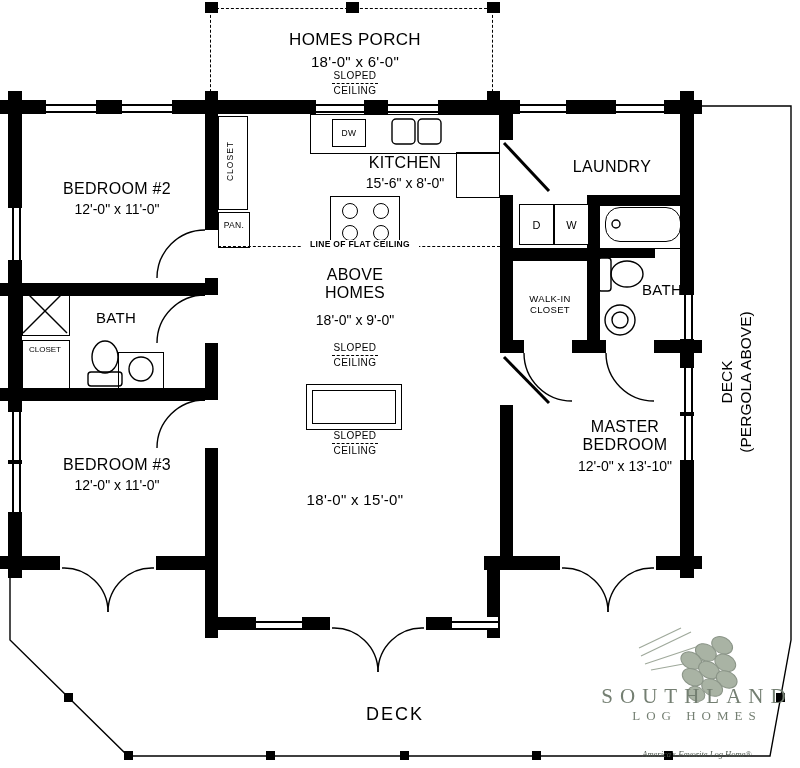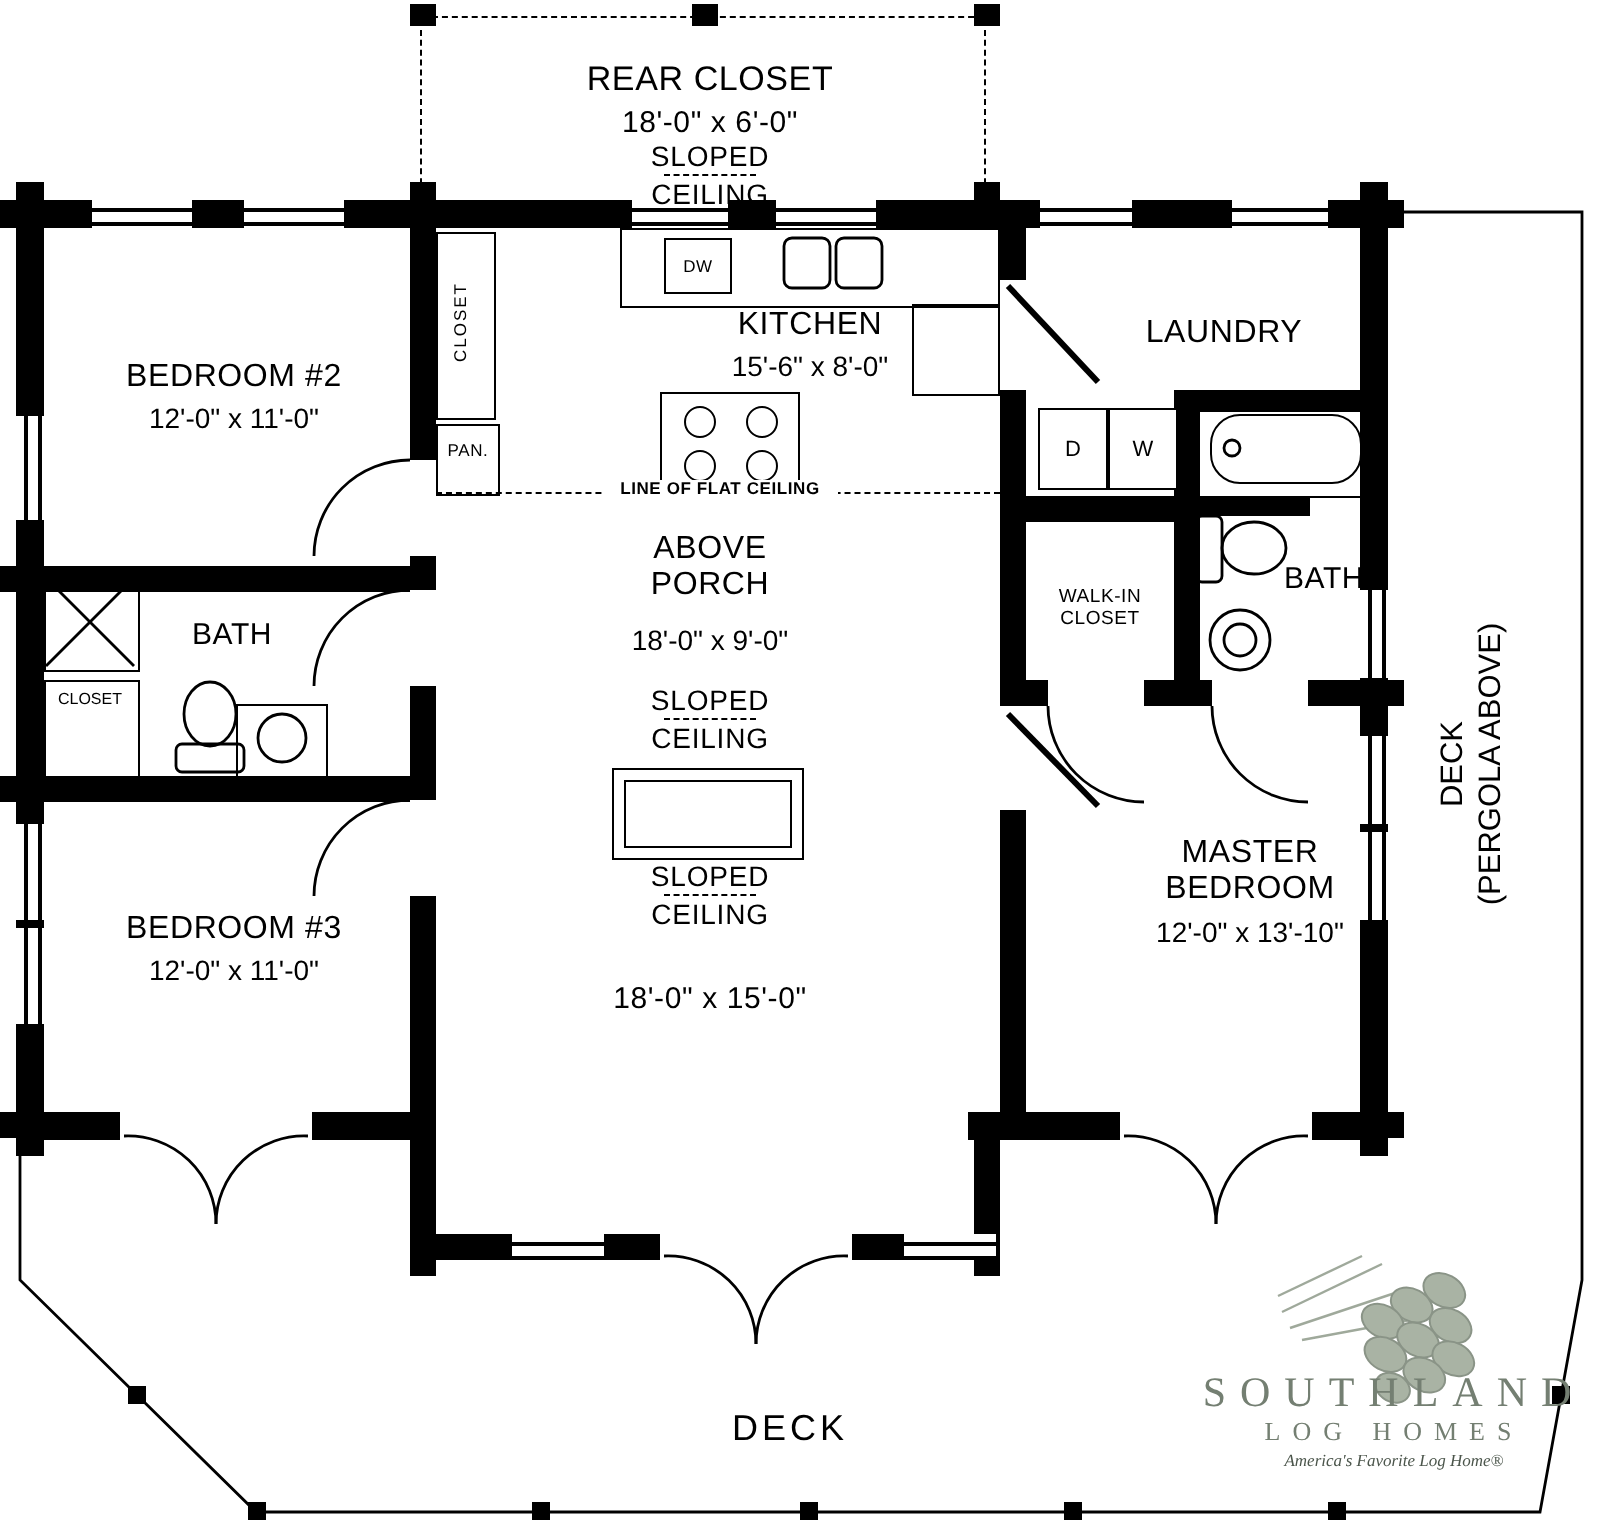--- a/index.html
+++ b/index.html
@@ -17,36 +17,36 @@
   .dashh { position:absolute; border-top:1.6px dashed #000; }
   .outline { position:absolute; border:1.6px solid #000; background:transparent; }
   .thinbox { position:absolute; border:1.8px solid #000; background:#fff;
              display:flex; align-items:center; justify-content:center; }
   .burner { position:absolute; width:14px; height:14px; border:1.6px solid #000; border-radius:50%; }
   .round { border-radius:15px; }
   .lbl { position:absolute; text-align:center; line-height:1.15; }
   .rname { font-size:16px; letter-spacing:0.3px; }
   .rdims { font-size:14px; margin-top:3px; }
   .big   { font-size:17px; }
-  .sloped { font-size:14px; letter-spacing:0.4px; }
+  .sloped { font-size:10px; letter-spacing:0.4px; }
   .sdash { border-top:1.5px dashed #000; margin:1px 10px; }
   .tiny { font-size:8.5px; letter-spacing:0.3px; }
   .med  { font-size:15px; letter-spacing:0.3px; }
   .appl { font-size:11px; }
   .rot90 { transform:rotate(-90deg); }
   .overlay { position:absolute; left:0; top:0; }
   .overlay path, .overlay line, .overlay polyline, .overlay rect,
   .overlay circle, .overlay ellipse { fill:none; stroke:#000; stroke-width:1.4px; }
   .whitebg { background:#fff;font-weight:bold; }
   .logo-brand1 { position:absolute; width:100%; text-align:center;
                  font-family:"Liberation Serif", serif; font-size:21px; letter-spacing:7px; }
   .logo-brand2 { position:absolute; width:100%; text-align:center;
                  font-family:"Liberation Serif", serif; font-size:13px; letter-spacing:6px; }
   .logo-tag { position:absolute; width:100%; text-align:center;
-              font-family:"Liberation Serif", serif; font-style:italic; font-size:8.5px; color:#4c564c; }
+              font-family:"Liberation Serif", serif; font-style:italic; font-size:8.5px; color:#4c564c;margin-top:24px; }
 </style>
 </head>
 <body>
 
 <div class="plan">
 
   <div class="dashv" style="left:210px;top:10px;height:92px"></div>
   <div class="dashv" style="left:492px;top:10px;height:92px"></div>
   <div class="dashh" style="left:216px;top:8px;width:276px"></div>
   <div class="post" style="left:205px;top:2px;width:13px;height:11px"></div>
@@ -179,21 +179,21 @@
   <div class="post" style="left:266px;top:751px;width:9px;height:9px"></div>
   <div class="post" style="left:400px;top:751px;width:9px;height:9px"></div>
   <div class="post" style="left:532px;top:751px;width:9px;height:9px"></div>
   <div class="post" style="left:664px;top:751px;width:9px;height:9px"></div>
   <div class="post" style="left:64px;top:693px;width:9px;height:9px"></div>
   <div class="post" style="left:776px;top:693px;width:9px;height:9px"></div>
 
   <div class="dashh" style="left:218px;top:246px;width:282px"></div>
 
   <div class="lbl" style="left:275px;top:30px;width:160px">
-    <div class="rname big">REAR CLOSET</div>
+    <div class="rname big">HOMES PORCH</div>
     <div class="rdims med">18'-0" x 6'-0"</div>
   </div>
   <div class="lbl sloped" style="left:322px;top:70px;width:66px">
     <div>SLOPED</div>
     <div class="sdash"></div>
     <div>CEILING</div>
   </div>
 
   <div class="lbl" style="left:38px;top:180px;width:158px">
     <div class="rname">BEDROOM #2</div>
@@ -205,21 +205,21 @@
     <div class="rname">KITCHEN</div>
     <div class="rdims">15'-6" x 8'-0"</div>
   </div>
   <div class="lbl rname" style="left:560px;top:158px;width:104px">LAUNDRY</div>
 
   <div class="lbl tiny" style="left:219px;top:221px;width:30px">PAN.</div>
   <div class="lbl tiny whitebg" style="left:301px;top:240px;width:118px">LINE OF FLAT CEILING</div>
 
   <div class="lbl" style="left:298px;top:266px;width:114px">
     <div class="rname">ABOVE</div>
-    <div class="rname">PORCH</div>
+    <div class="rname">HOMES</div>
     <div class="rdims" style="margin-top:9px">18'-0" x 9'-0"</div>
   </div>
 
   <div class="lbl" style="left:512px;top:294px;width:76px;font-size:9.5px;letter-spacing:0.3px">
     <div>WALK-IN</div>
     <div>CLOSET</div>
   </div>
   <div class="lbl med" style="left:630px;top:281px;width:64px">BATH</div>
   <div class="lbl med" style="left:84px;top:309px;width:64px">BATH</div>
   <div class="lbl" style="left:22px;top:345px;width:46px;font-size:8px">CLOSET</div>

